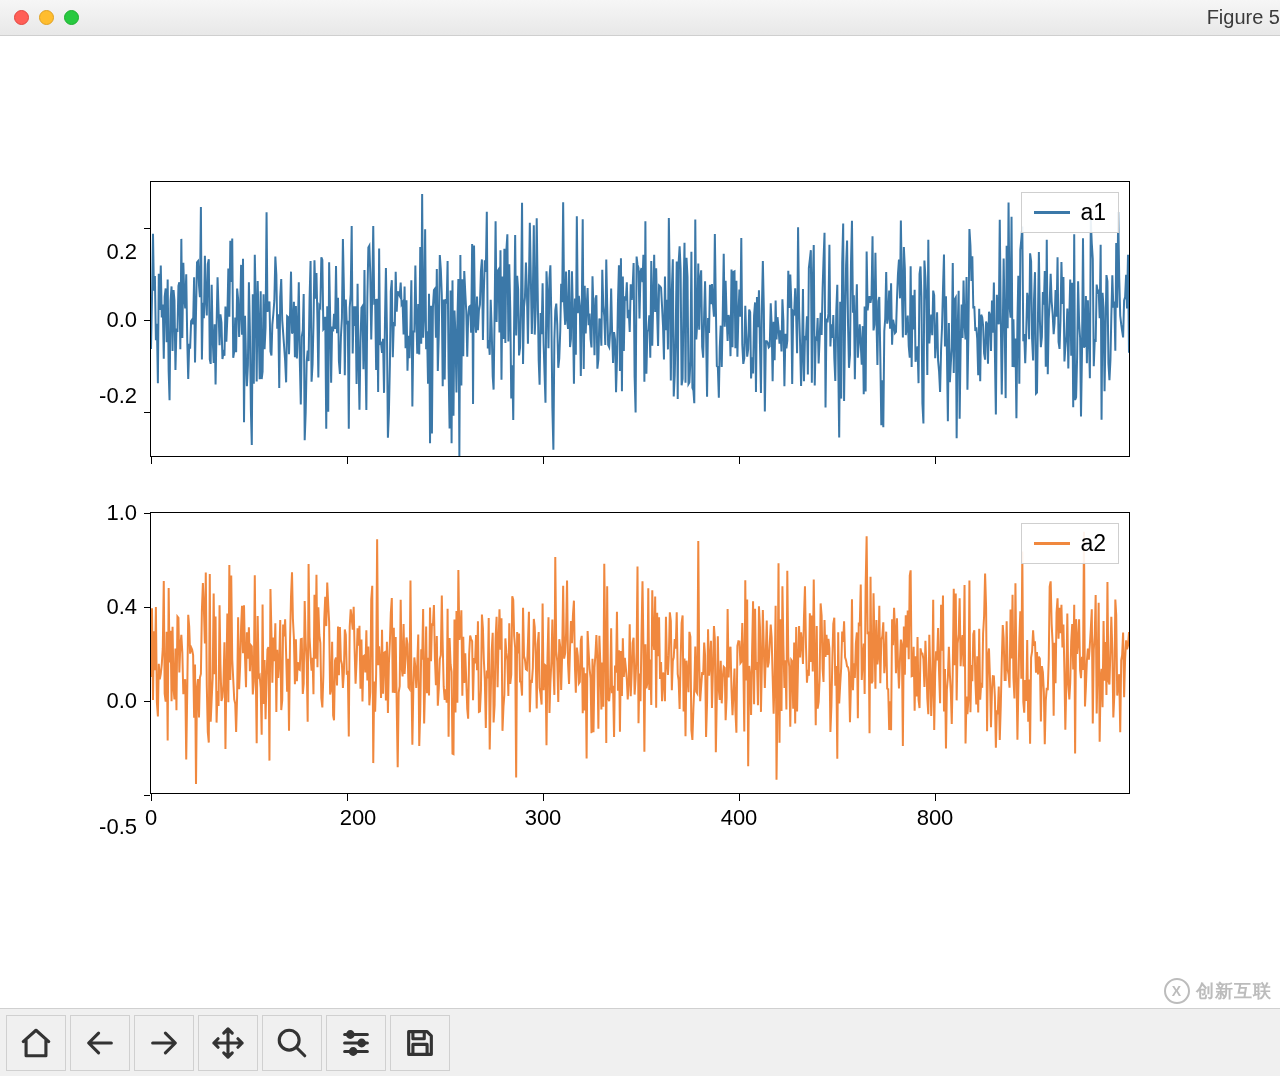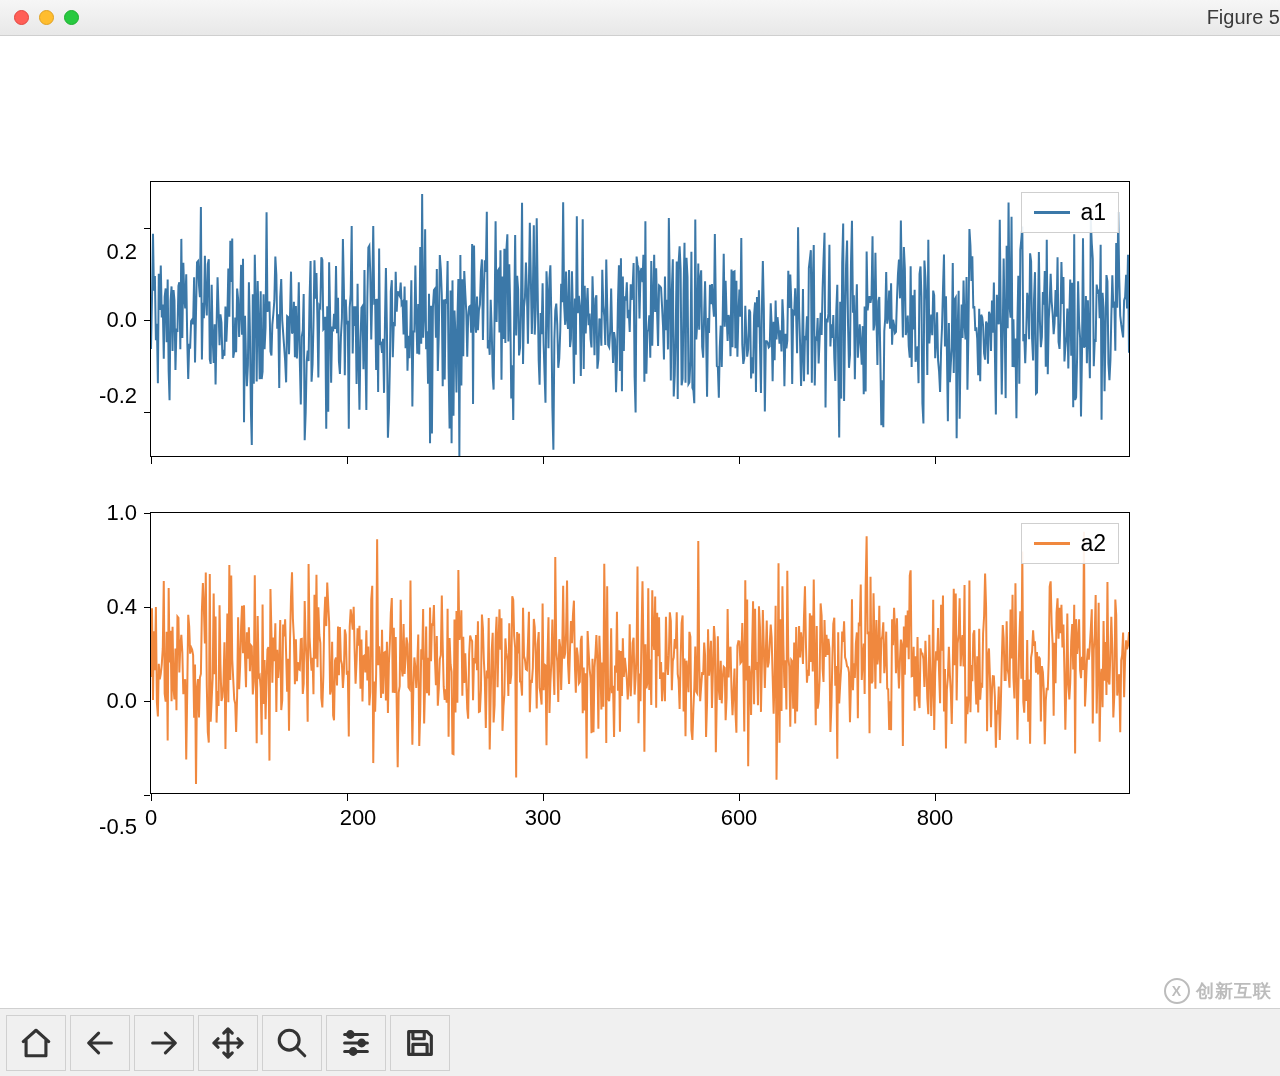--- a/index.html
+++ b/index.html
@@ -127,21 +127,21 @@
       <div class="ytick-label" style="top: 94px;">0.4</div>
       <div class="ytick" style="top: -0.5px; left: -7px; width: 6px;"></div>
       <div class="ytick-label" style="top: 0px;">1.0</div>
       <div class="xtick" style="left: -0.5px;"></div>
       <div class="xtick-label" style="left: 0px;">0</div>
       <div class="xtick" style="left: 195.5px;"></div>
       <div class="xtick-label" style="left: 207px;">200</div>
       <div class="xtick" style="left: 391.5px;"></div>
       <div class="xtick-label" style="left: 392px;">300</div>
       <div class="xtick" style="left: 587.5px;"></div>
-      <div class="xtick-label" style="left: 588px;">600</div>
+      <div class="xtick-label" style="left: 588px;">400</div>
       <div class="xtick" style="left: 783.5px;"></div>
       <div class="xtick-label" style="left: 784px;">800</div>
     </div>
 
 </div>
 
 <div class="watermark">
   <div class="wm-icon">X</div>
   <div>
     <div style="font-weight:700;">创新互联</div>

